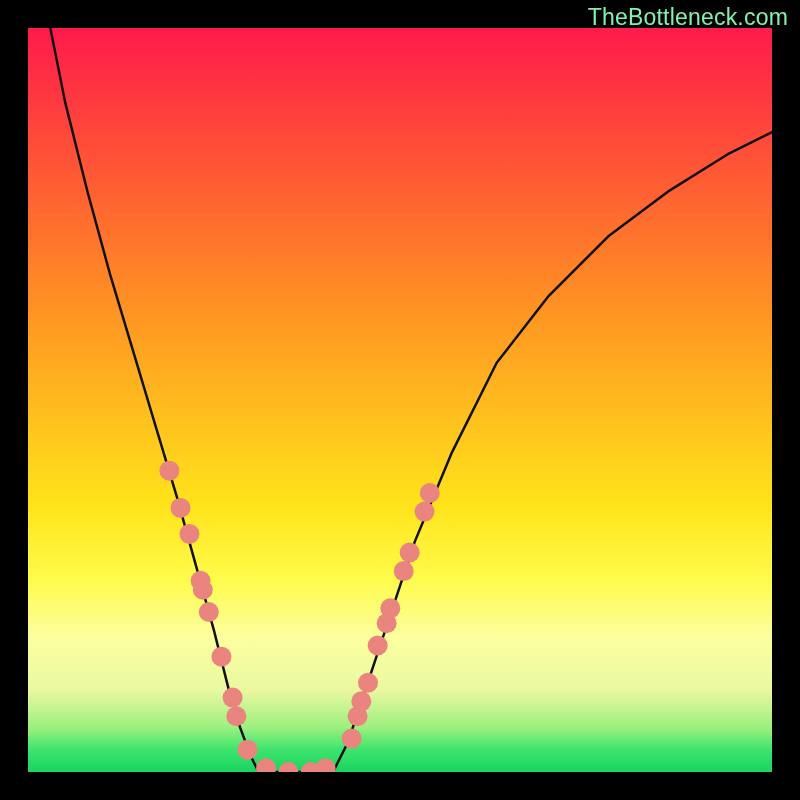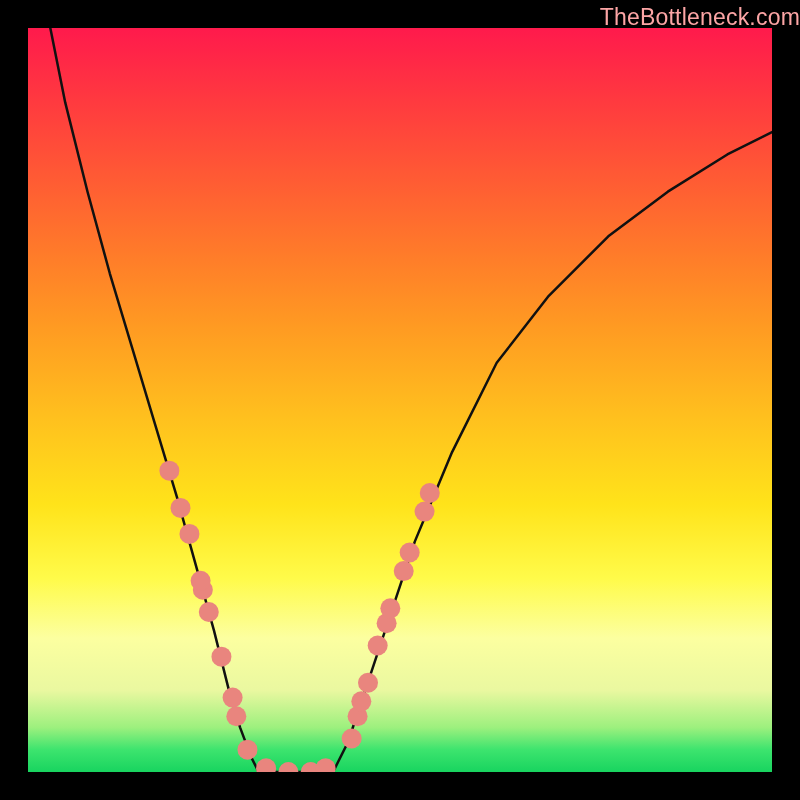--- a/index.html
+++ b/index.html
@@ -34,22 +34,22 @@
       #fcffa0 82%,
       #eaf8a0 89%,
       #9df07e 94%,
       #3de46e 97%,
       #18d45f 100%
     );
   }
   .watermark {
     position: absolute;
     top: 4px;
-    right: 0;
-    color: #fca5a5;
+    right: 12px;
+    color: #86efac;
     font-family: Arial, Helvetica, sans-serif;
     font-size: 23px;
     letter-spacing: 0.2px;
   }
   svg.plot {
     position: absolute;
     left: 0;
     top: 0;
     width: 744px;
     height: 744px;

